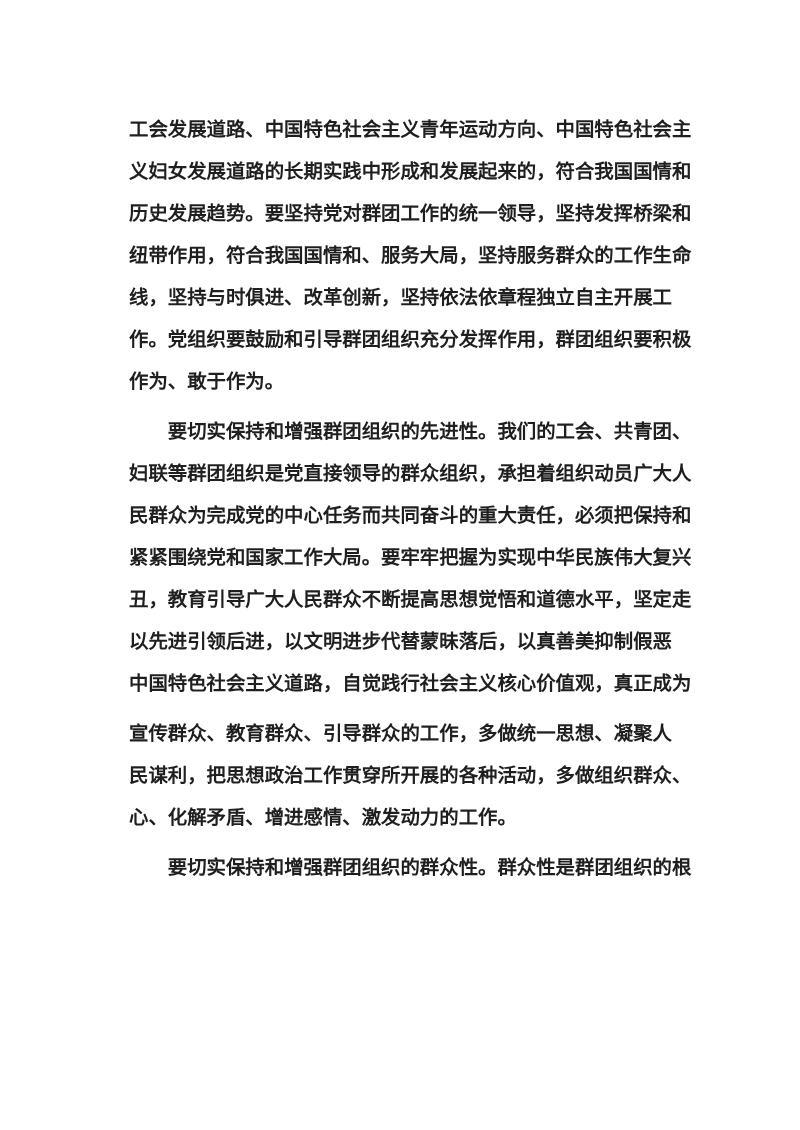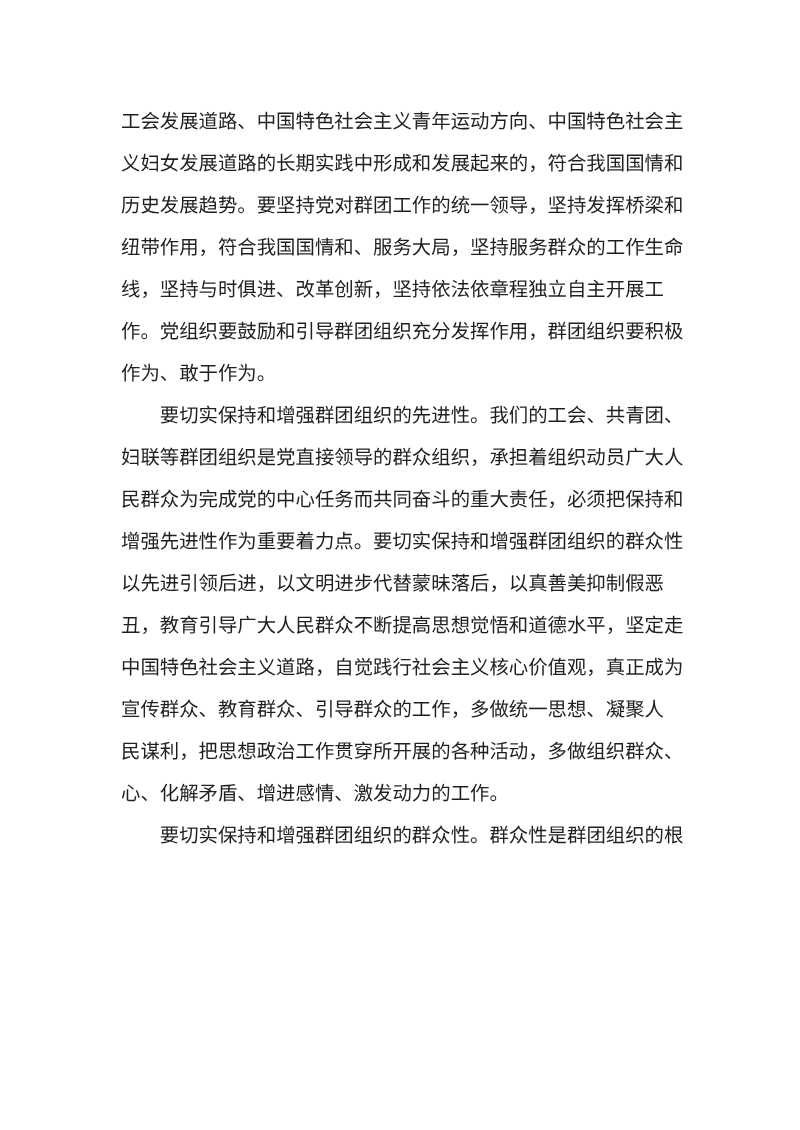--- a/index.html
+++ b/index.html
@@ -23,22 +23,23 @@
     position: absolute;
     left: 121px;
     top: 100px;
     width: 600px;
     color: #1f1f1f;
     font-size: 19.4px;
     line-height: 42px;
     font-weight: 500;
   }
   .paragraph {
-    margin: 0;
+    margin: 8px;
     padding: 0;
+    font-weight: bold;
   }
   .text-line {
     white-space: nowrap;
     height: 42px;
     text-align: left;
   }
   .text-line.indent {
     text-indent: 2em;
   }
 </style>
@@ -54,23 +55,23 @@
         <div class="text-line">历史发展趋势。要坚持党对群团工作的统一领导，坚持发挥桥梁和</div>
         <div class="text-line">纽带作用，符合我国国情和、服务大局，坚持服务群众的工作生命</div>
         <div class="text-line">线，坚持与时俱进、改革创新，坚持依法依章程独立自主开展工</div>
         <div class="text-line">作。党组织要鼓励和引导群团组织充分发挥作用，群团组织要积极</div>
         <div class="text-line">作为、敢于作为。</div>
       </div>
       <div class="paragraph">
         <div class="text-line indent">要切实保持和增强群团组织的先进性。我们的工会、共青团、</div>
         <div class="text-line">妇联等群团组织是党直接领导的群众组织，承担着组织动员广大人</div>
         <div class="text-line">民群众为完成党的中心任务而共同奋斗的重大责任，必须把保持和</div>
-        <div class="text-line">增强先进性作为重要着力点。要切实保持和增强群团组织的群众性</div>
+        <div class="text-line">紧紧围绕党和国家工作大局。要牢牢把握为实现中华民族伟大复兴</div>
+        <div class="text-line">丑，教育引导广大人民群众不断提高思想觉悟和道德水平，坚定走</div>
         <div class="text-line">以先进引领后进，以文明进步代替蒙昧落后，以真善美抑制假恶</div>
-        <div class="text-line">丑，教育引导广大人民群众不断提高思想觉悟和道德水平，坚定走</div>
         <div class="text-line">中国特色社会主义道路，自觉践行社会主义核心价值观，真正成为</div>
       </div>
       <div class="paragraph">
         <div class="text-line">宣传群众、教育群众、引导群众的工作，多做统一思想、凝聚人</div>
         <div class="text-line">民谋利，把思想政治工作贯穿所开展的各种活动，多做组织群众、</div>
         <div class="text-line">心、化解矛盾、增进感情、激发动力的工作。</div>
       </div>
       <div class="paragraph">
         <div class="text-line indent">要切实保持和增强群团组织的群众性。群众性是群团组织的根</div>
       </div>

